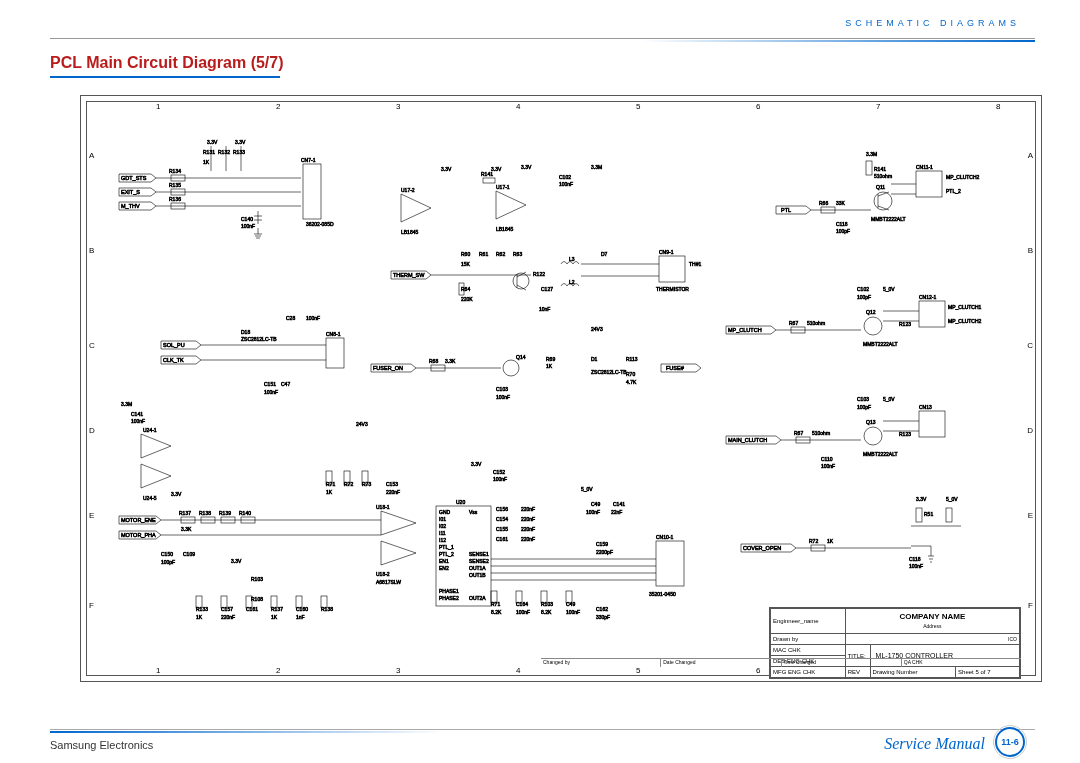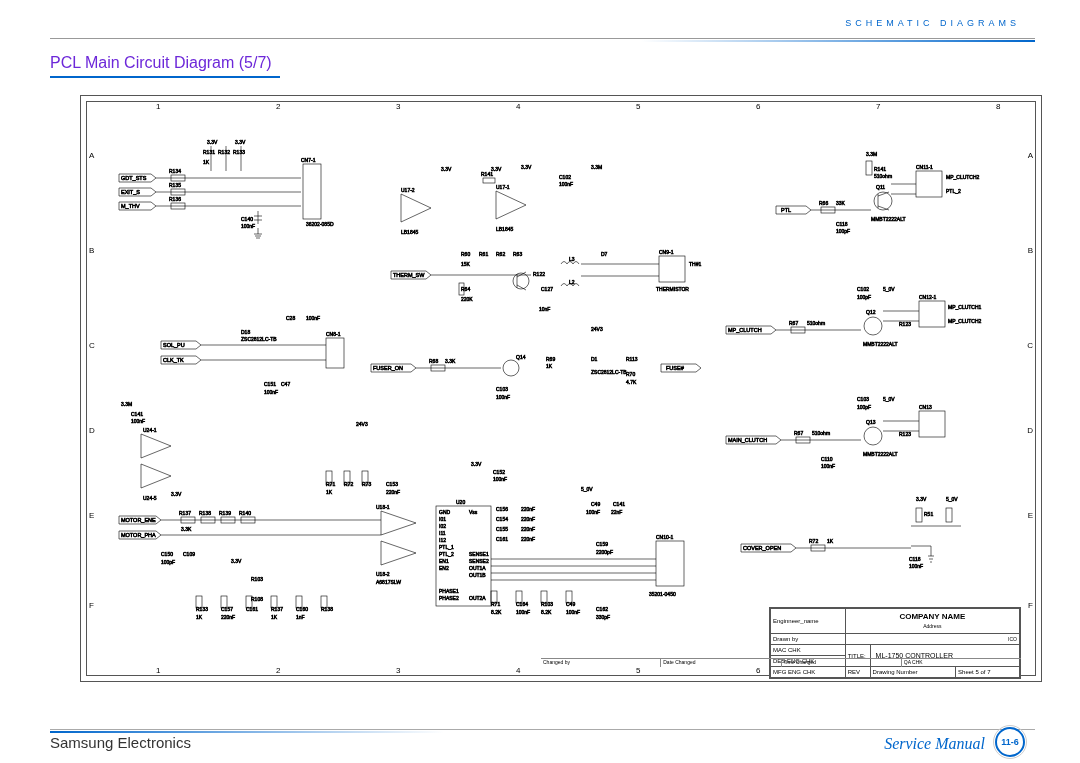--- a/index.html
+++ b/index.html
@@ -40,22 +40,22 @@
     right: 35px;
     font-size: 9px;
     letter-spacing: 4px;
     color: #0066cc;
   }
   .title {
     position: absolute;
     top: 54px;
     left: 50px;
     font-size: 16px;
-    font-weight: normal;
-    color: #6d28d9;
+    font-weight: bold;
+    color: #b91c1c;
   }
   .title-underline {
     position: absolute;
     top: 76px;
     left: 50px;
     width: 230px;
     height: 2px;
     background: #0066cc;
   }
   .schematic-frame {
@@ -137,21 +137,21 @@
     bottom: 33px;
     left: 50px;
     right: 20px;
     height: 1px;
     background: #aaa;
   }
   .footer-left {
     position: absolute;
     bottom: 12px;
     left: 50px;
-    font-size: 15px;
+    font-size: 11px;
     color: #333;
   }
   .footer-right {
     position: absolute;
     bottom: 10px;
     right: 70px;
     font-size: 16px;
     font-style: italic;
     color: #0066cc;
     font-family: "Times New Roman", serif;

